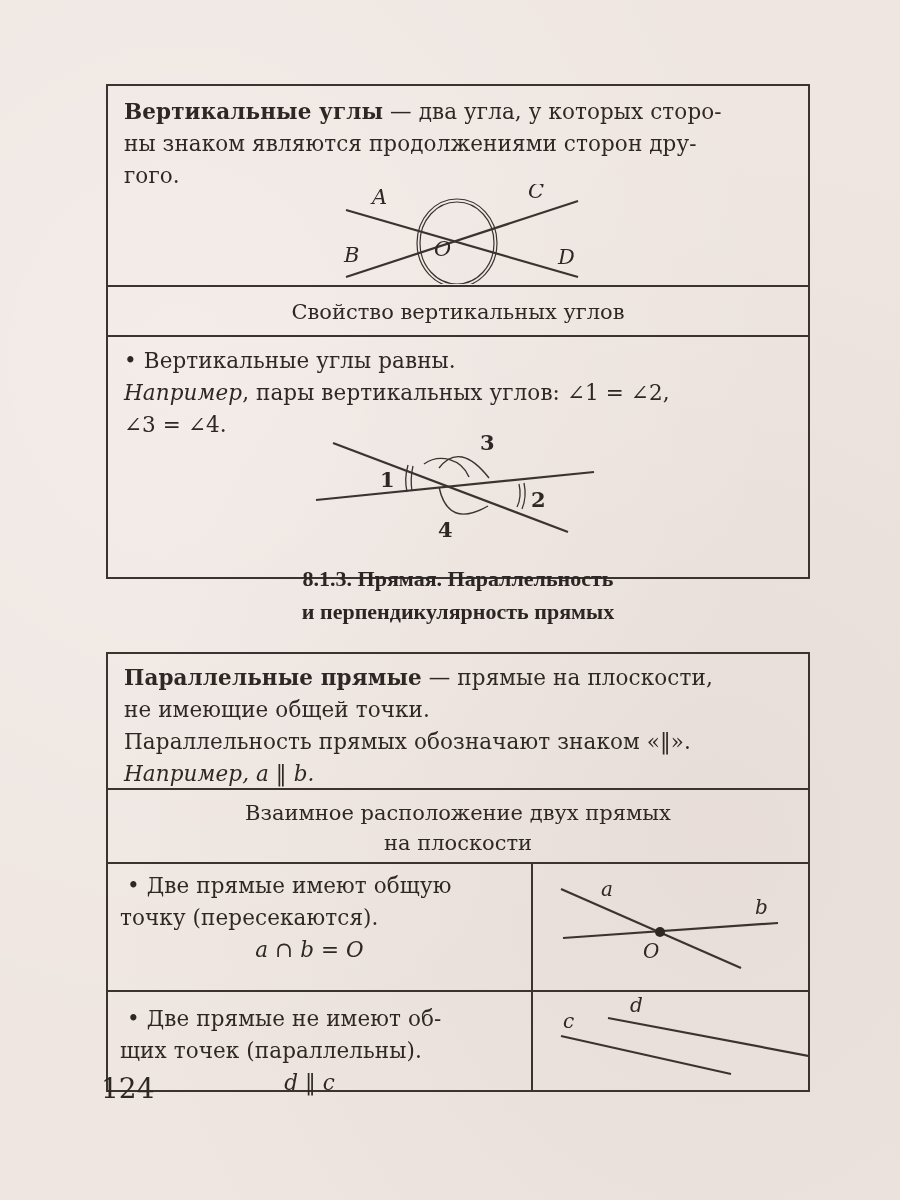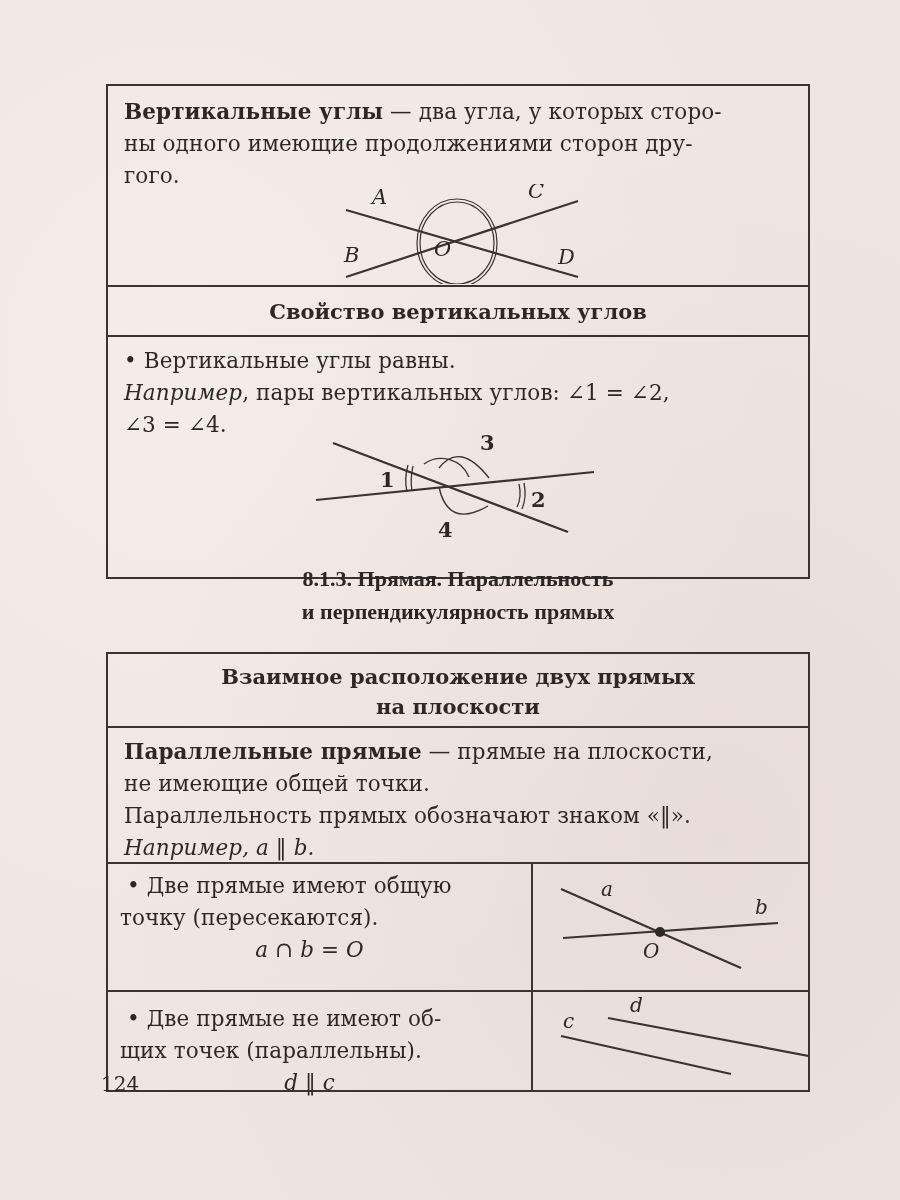--- a/index.html
+++ b/index.html
@@ -21,47 +21,47 @@
     border:2px solid #3a3330;
     box-sizing:border-box;
     margin-top:16px;
   }
   .cell { box-sizing:border-box; border-bottom:2px solid #3a3330; }
   .cell:last-child { border-bottom:none; }
   .text { font-size:21.5px; line-height:32px; letter-spacing:0.1px; }
   .b { font-weight:bold; }
   .i { font-style:italic; }
   .center { text-align:center; }
-  .hdr { font-weight:bold; font-size:21px; line-height:30px; text-align:center; }
+  .hdr { font-weight:normal; font-size:21px; line-height:30px; text-align:center; }
   .section-title {
     position:absolute; left:106px; width:704px; top:562px;
     text-align:center;
     font-family:Liberation Serif, serif;
     font-weight:bold; font-size:22px; line-height:33px; color:#2b2623;
   }
   .pagenum {
     position:absolute; left:101px; top:1072px;
-    font-size:20px; font-family:"DejaVu Serif", serif; color:#2e2825;
+    font-size:28px; font-family:"DejaVu Serif", serif; color:#2e2825;
   }
   svg text { font-family:"DejaVu Serif", "Liberation Serif", serif; font-style:italic; fill:#2e2825; }
   svg .num { font-style:normal; }
   .row2 { display:flex; }
   .row2 .left { width:427px; border-right:2px solid #3a3330; box-sizing:border-box; }
   .row2 .right { flex:1; position:relative; }
 </style>
 </head>
 <body>
 
 <div class="page-bg"></div>
 
 <div class="box" style="top:68px;">
   <div class="cell" style="height:201px; padding:10px 16px 0 16px;">
     <div class="text" style="text-align:justify;">
       <span class="b">Вертикальные углы</span><span> — </span><span>два угла, у которых сторо-</span><br>
-      <span>ны одного имеющие продолжениями сторон дру-</span><br>
+      <span>ны знаком являются продолжениями сторон дру-</span><br>
       <span>гого.</span>
     </div>
     <svg width="700" height="100" style="position:absolute; left:0; top:98px;">
       <line x1="238" y1="26" x2="470" y2="93" stroke="#3a3330" stroke-width="2.2"></line>
       <line x1="238" y1="93" x2="470" y2="17" stroke="#3a3330" stroke-width="2.2"></line>
       <ellipse cx="349" cy="59" rx="37" ry="41" fill="none" stroke="#3a3330" stroke-width="1.2"></ellipse>
       <ellipse cx="349" cy="59" rx="40" ry="44" fill="none" stroke="#3a3330" stroke-width="1.2"></ellipse>
       <text x="264" y="20" font-size="21">A</text>
       <text x="420" y="14" font-size="21">C</text>
       <text x="236" y="78" font-size="21">B</text>
@@ -103,31 +103,31 @@
     </svg>
   </div>
 </div>
 
 <div class="section-title">
   <div>8.1.3. Прямая. Параллельность</div>
   <div>и перпендикулярность прямых</div>
 </div>
 
 <div class="box" style="top:636px;">
-  <div class="cell" style="height:74px; padding-top:8px;">
-    <div class="hdr">Взаимное расположение двух прямых</div>
-    <div class="hdr">на плоскости</div>
-  </div>
   <div class="cell" style="height:136px; padding:8px 16px 0 16px;">
     <div class="text">
       <span class="b">Параллельные прямые</span><span> — </span><span>прямые на плоскости,</span><br>
       <span>не имеющие общей точки.</span><br>
       <span>Параллельность прямых обозначают знаком «‖».</span><br>
       <span class="i">Например</span><span class="i">, a ‖ b.</span>
     </div>
+  </div>
+  <div class="cell" style="height:74px; padding-top:8px;">
+    <div class="hdr">Взаимное расположение двух прямых</div>
+    <div class="hdr">на плоскости</div>
   </div>
   <div class="cell row2" style="height:128px;">
     <div class="left" style="padding:6px 12px 0 12px;">
       <div class="text">
         &nbsp;<span>•</span>
         <span>Две прямые имеют общую</span><br>
         <span>точку (пересекаются).</span>
       </div>
       <div class="text i center" style="padding-right:20px;">a ∩ b = O</div>
     </div>

